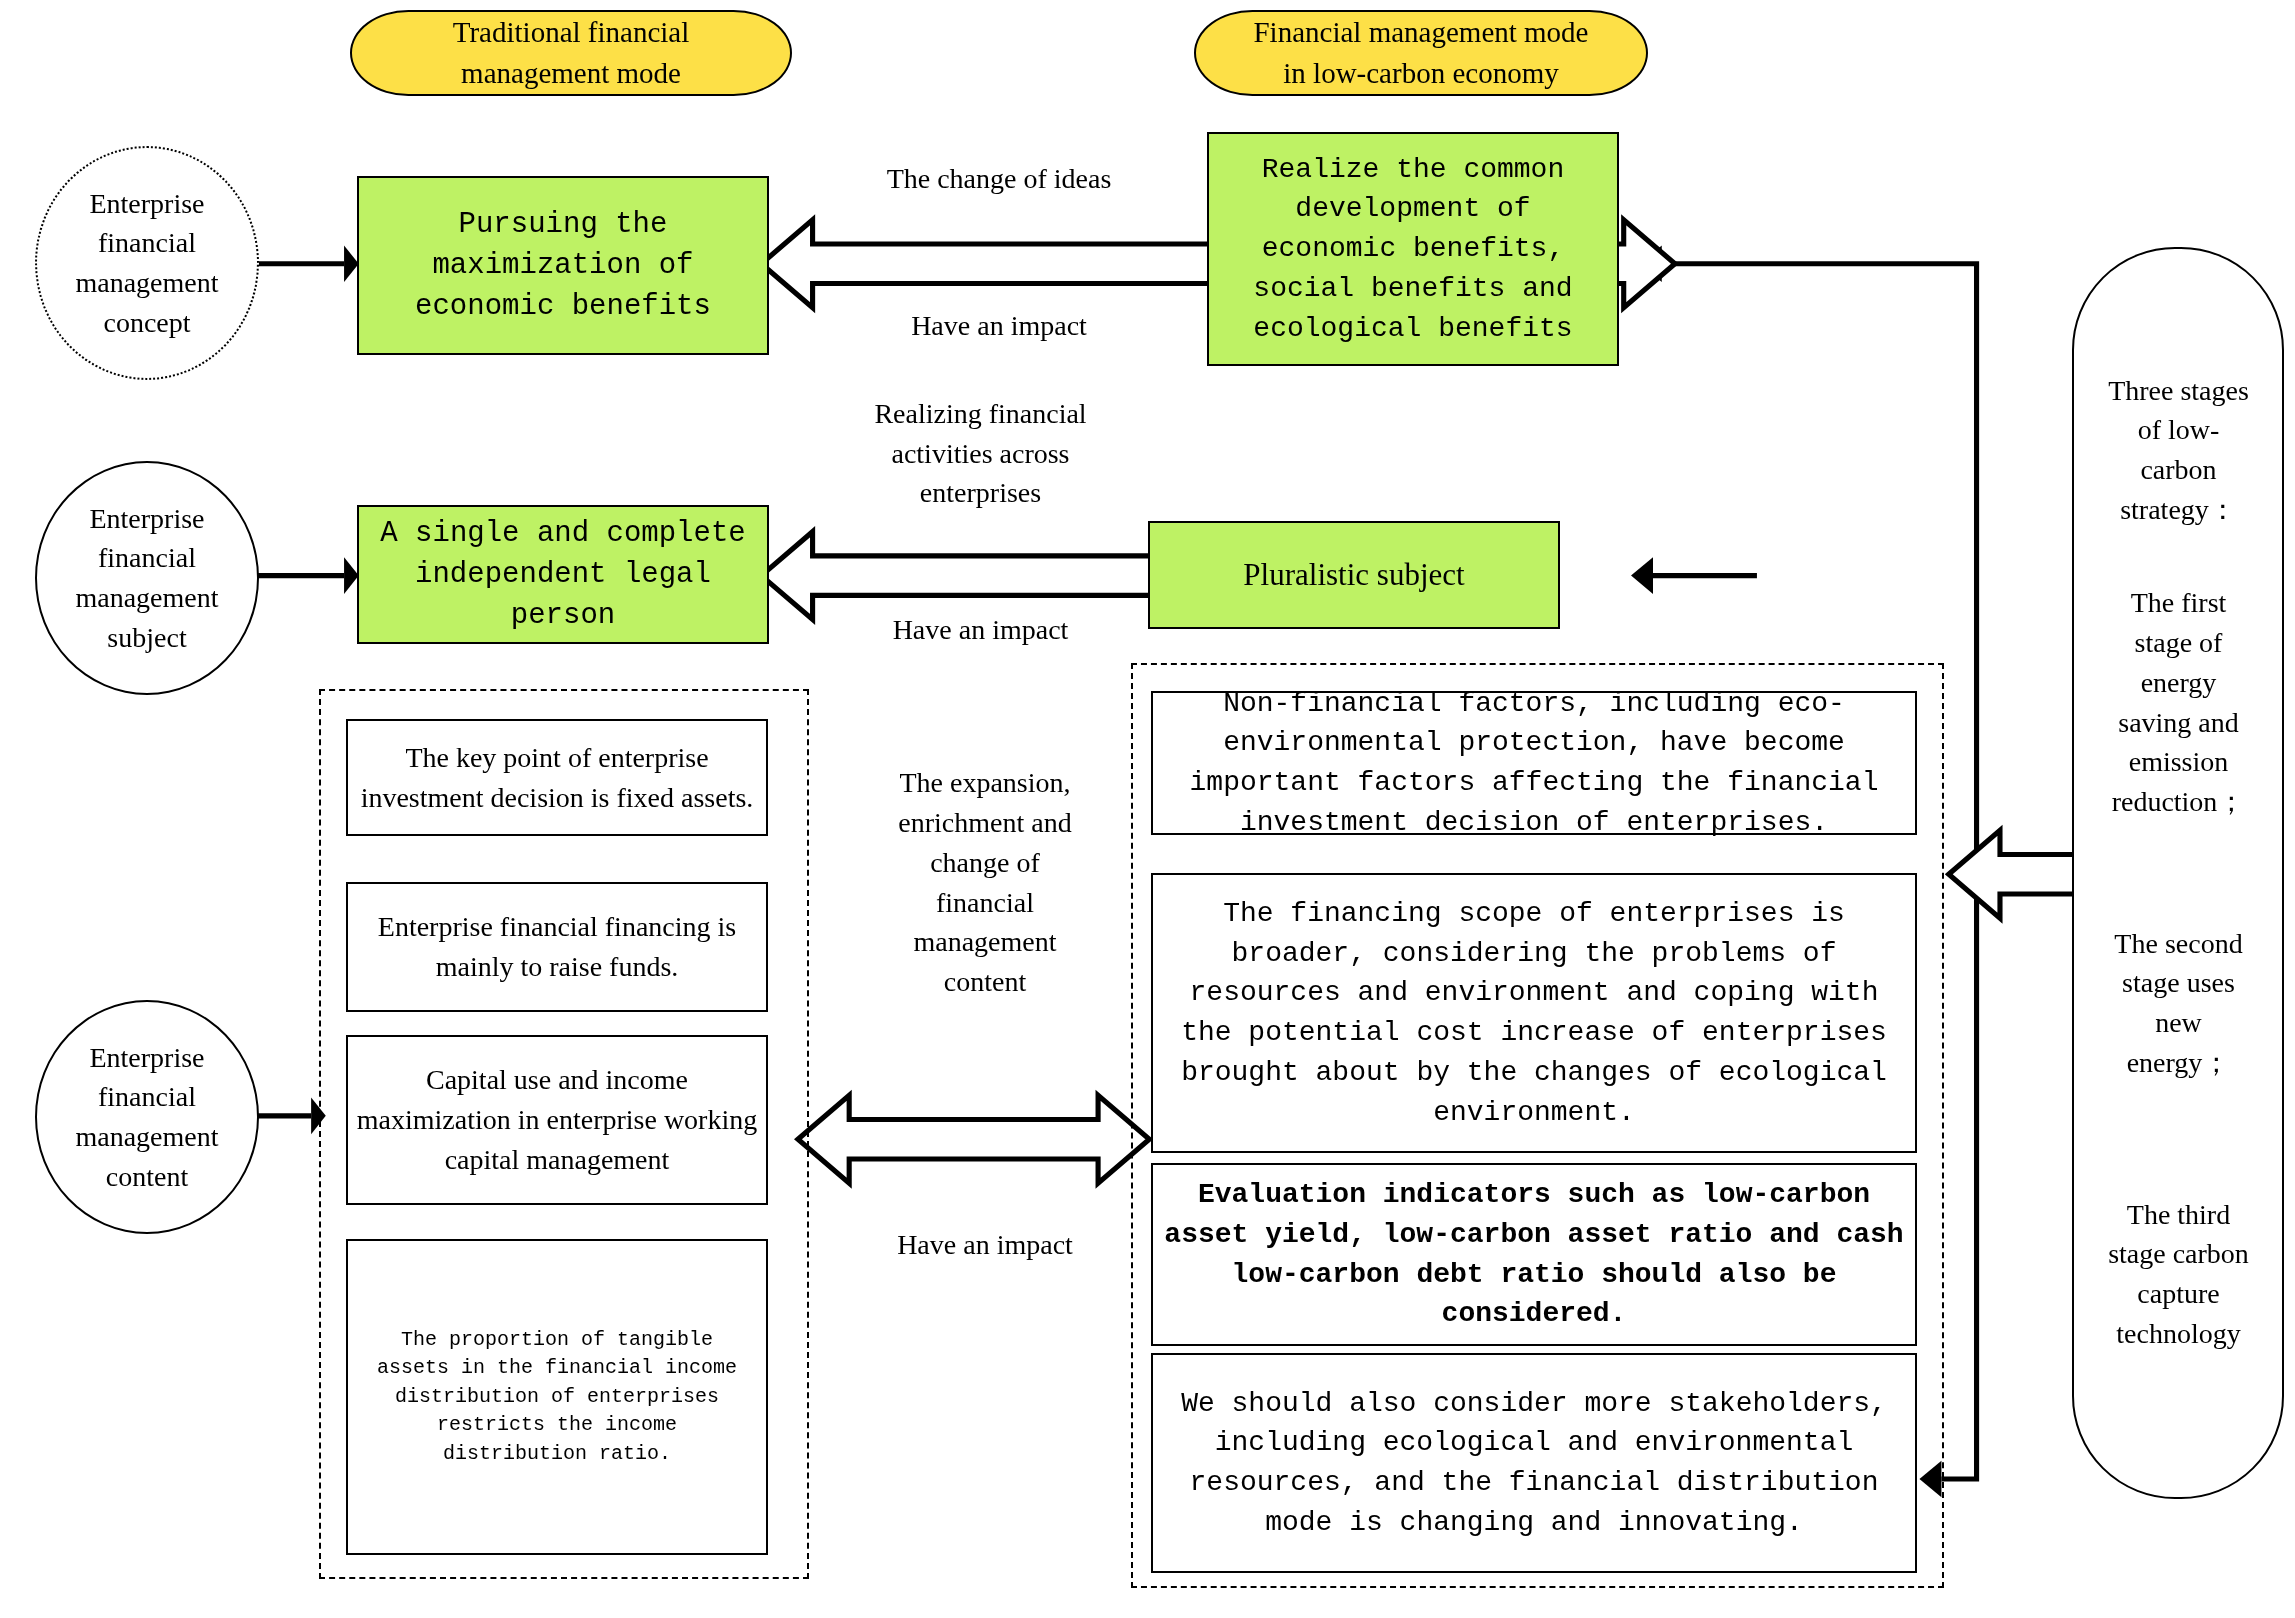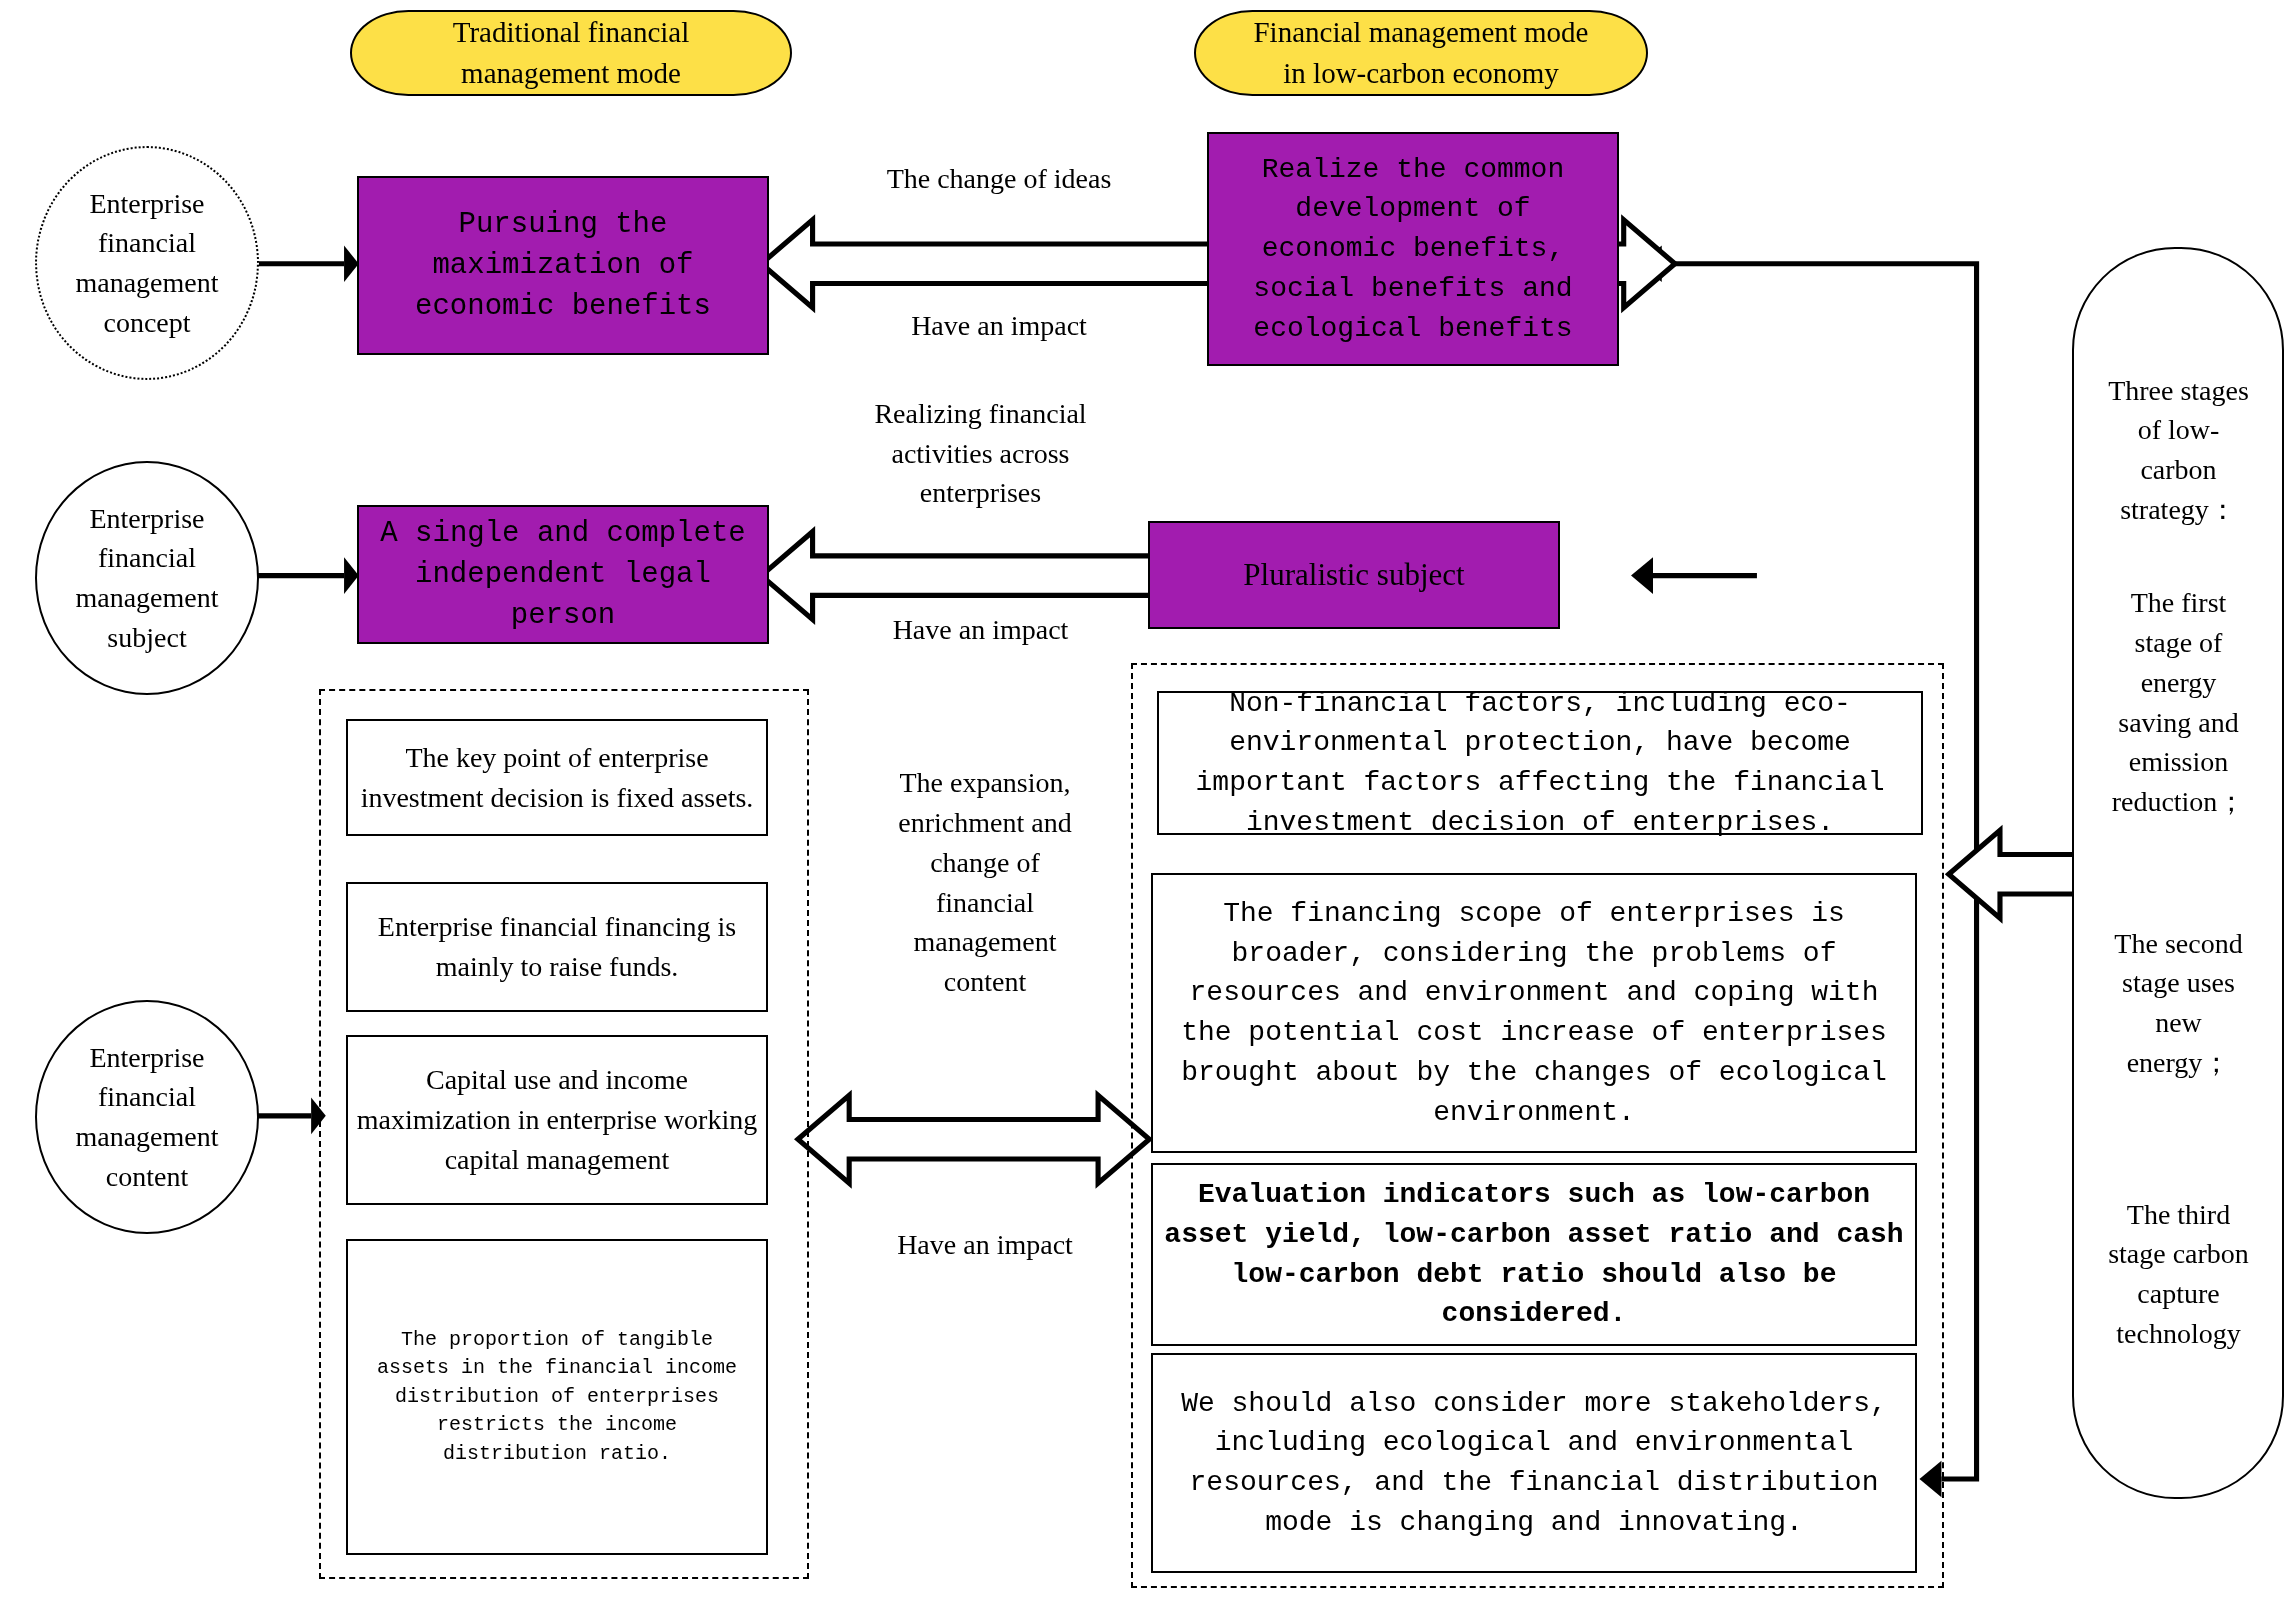--- a/index.html
+++ b/index.html
@@ -24,21 +24,21 @@
   .rounded{
     border:2.9px solid #000;border-radius:44px;background:#fff;
   }
   .ellipse-dotted{
     border:2.9px dotted #000;border-radius:50%;background:#fff;
   }
   .ellipse-solid{
     border:2.9px solid #000;border-radius:50%;background:#fff;
   }
   .box{
-    border:2.9px solid #000;background:#a21caf;text-align:center;
+    border:2.9px solid #000;background:#bef264;text-align:center;
   }
   .box-thin{
     border:2.2px solid #000;background:#fff;
   }
   .dashed-container{
     border:2.2px dashed #000;background:transparent;
   }
   .pill{
     border:2.9px solid #000;border-radius:110px/81px;background:#fde047;
   }
@@ -159,21 +159,21 @@
 enrichment and
 change of
 financial
 management
 content</div>
 
   <div class="abs txt serif label" style="left:842px;top:1223px;width:286px;height:44px;font-size:28px;">Have an impact</div>
 
   <div class="abs dashed-container" style="left:1131px;top:663px;width:813px;height:925px;"></div>
 
-  <div class="abs box-thin txt mono" style="left:1151px;top:691px;width:766px;height:144px;font-size:28px;padding:0 10.3px;margin-left:6px;">Non-financial factors, including eco-environmental protection, have become important factors affecting the financial investment decision of enterprises.</div>
+  <div class="abs box-thin txt mono" style="left:1151px;top:691px;width:766px;height:144px;font-size:28px;padding:0 10.3px;">Non-financial factors, including eco-environmental protection, have become important factors affecting the financial investment decision of enterprises.</div>
 
   <div class="abs box-thin txt mono" style="left:1151px;top:873px;width:766px;height:280px;font-size:28px;padding:0 10.3px;">The financing scope of enterprises is broader, considering the problems of resources and environment and coping with the potential cost increase of enterprises brought about by the changes of ecological environment.</div>
 
   <div class="abs box-thin txt mono" style="left:1151px;top:1163px;width:766px;height:183px;font-size:28px;padding:0 10.3px;font-weight:bold;">Evaluation indicators such as low-carbon asset yield, low-carbon asset ratio and cash low-carbon debt ratio should also be considered.</div>
 
   <div class="abs box-thin txt mono" style="left:1151px;top:1353px;width:766px;height:220px;font-size:28px;padding:0 10.3px;">We should also consider more stakeholders, including ecological and environmental resources, and the financial distribution mode is changing and innovating.</div>
 
   <div class="abs rounded" style="left:2072px;top:247px;width:212px;height:1252px;border-radius:103px;"></div>
 
   <div class="abs txt serif" style="left:2084px;top:366px;width:189px;height:168px;font-size:28px;">Three stages

